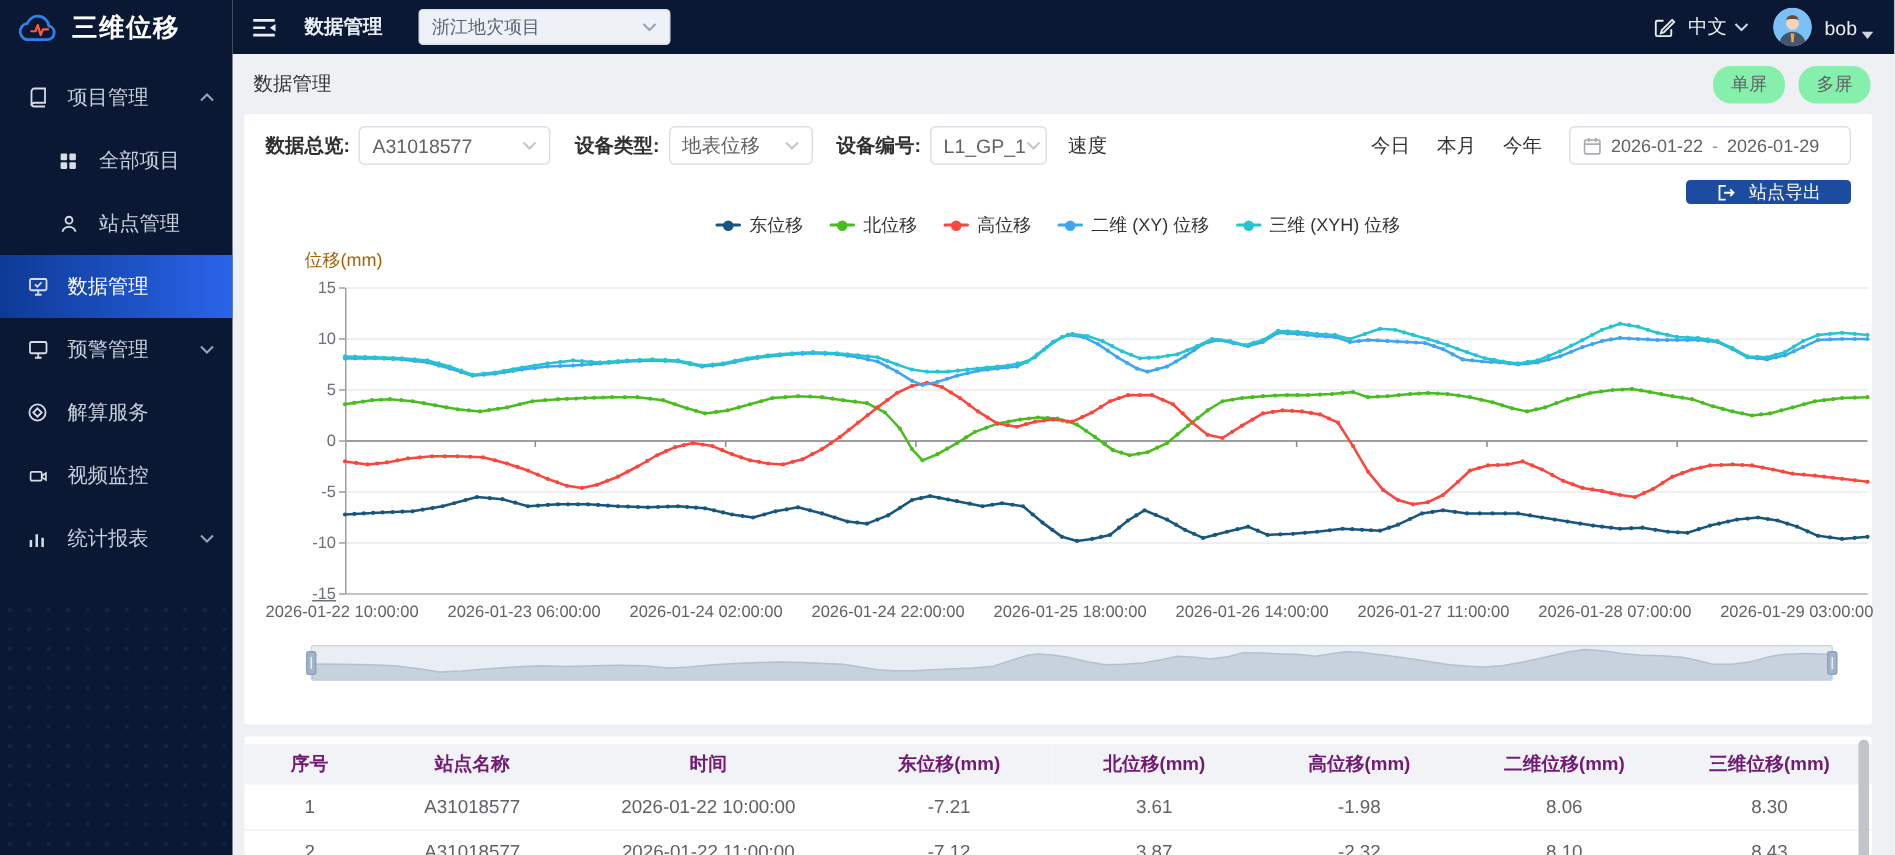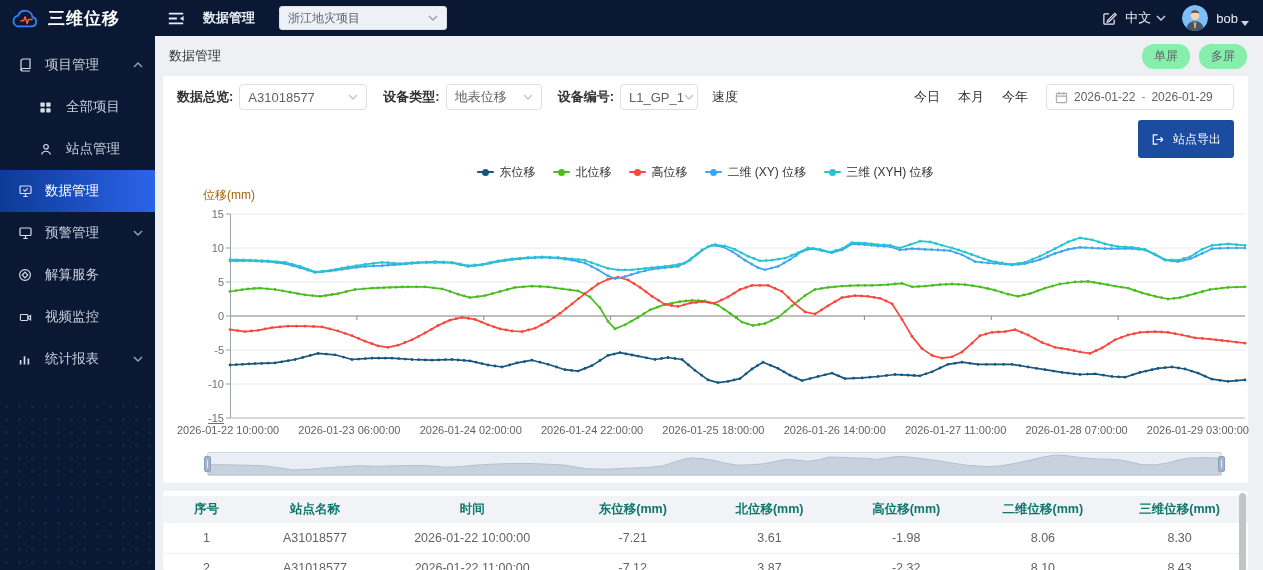--- a/index.html
+++ b/index.html
@@ -52,21 +52,21 @@
   .w128{width:128px;margin-right:16px;} .w96{width:96px;margin-right:16px;} .w78{width:78px;}
   .speed { font-size:13px; color:#303133; margin-left:14px; }
   .f-right { margin-left:auto; display:flex; align-items:center; }
   .quick { font-size:13px; color:#303133; margin-right:18px; cursor:pointer; }
   .daterange { width:188px; height:26px; border:1px solid #dcdfe6; border-radius:4px; display:flex; align-items:center;
     padding:0 8px; gap:6px; font-size:12px; color:#606266; background:#fff; cursor:pointer; }
   .daterange .cal { color:#a8abb2; display:flex; }
   .daterange .sep { color:#909399; }
 
   .export-row { display:flex; justify-content:flex-end; margin-top:10px; }
-  .btn-primary { background:#1b4ca0; color:#fff; border:none; border-radius:3px; height:38px; padding:0 13px;
+  .btn-primary { background:#1b4ca0; color:#fff; border:none; border-radius:3px; height:16px; padding:0 20px;
     font-size:12px; display:flex; align-items:center; gap:9px; cursor:pointer; }
 
   
   .legend { display:flex; justify-content:center; gap:18px; margin-top:5px; height:18px; align-items:center; }
   .lg-item { display:flex; align-items:center; gap:5px; font-size:12px; color:#333; cursor:pointer; }
   .lg-mark { position:relative; width:17px; height:8px; }
   .lg-mark .ln { position:absolute; top:3px; left:0; width:17px; height:2px; border-radius:1px; }
   .lg-mark .dt { position:absolute; top:0.5px; left:5px; width:7px; height:7px; border-radius:50%; }
 
   .y-name { margin:6px 0 0 40px; font-size:12px; color:#a16207; height:16px; }
@@ -78,21 +78,21 @@
   .datazoom { position:relative; margin:14px 0 0 44px; width:1015px; height:24px; background:#e9eef5;
     border:1px solid #cfd9e4; border-radius:2px; }
   .datazoom svg { position:absolute; left:0; top:0; }
   .dz-handle { position:absolute; top:3px; width:7px; height:16px; background:#a2b4ca; border:1px solid #8da1b9; border-radius:2px; cursor:ew-resize; }
   .dz-handle::after { content:''; position:absolute; left:2px; top:3px; width:1px; height:8px; background:#e9eef5; }
   .dz-l{left:-4px;} .dz-r{right:-4px;}
 
   
   .table-panel { margin-top:8px; flex:1; padding-top:5px; position:relative; overflow:hidden; }
   table { width:100%; border-collapse:collapse; table-layout:fixed; }
-  th { background:#f1f3f6; height:27px; font-size:12.5px; color:#0f766e; font-weight:bold; text-align:center; }
+  th { background:#f1f3f6; height:27px; font-size:12.5px; color:#701a75; font-weight:bold; text-align:center; }
   td { height:30px; font-size:12.5px; color:#606266; text-align:center; border-bottom:1px solid #f1f1f1; }
   th:nth-child(1),td:nth-child(1){width:8%;} th:nth-child(2),td:nth-child(2){width:12%;}
   th:nth-child(3),td:nth-child(3){width:17%;}
   .vscroll { position:absolute; top:2px; right:2px; bottom:-6px; width:7px; }
   .vthumb { width:7px; height:110%; background:#c2c4c8; border-radius:4px; }
 </style>
 </head>
 <body>
 
 <div class="app">

